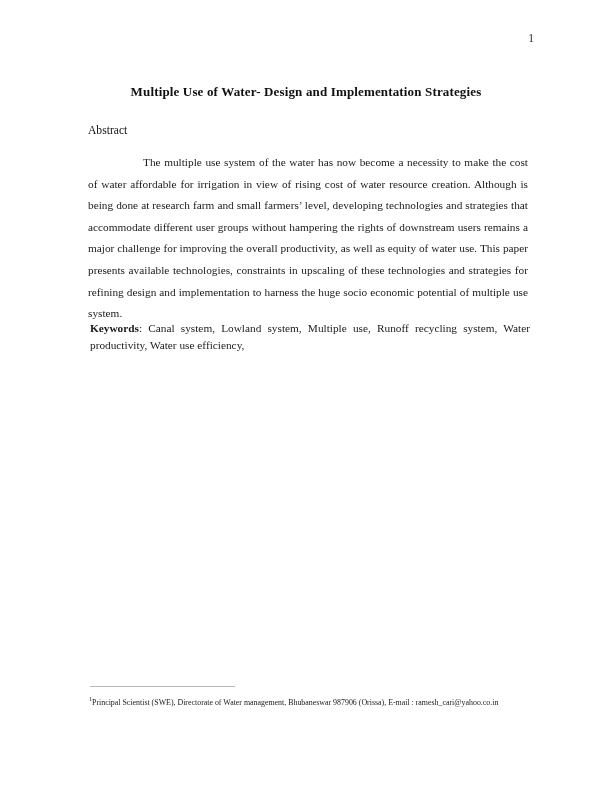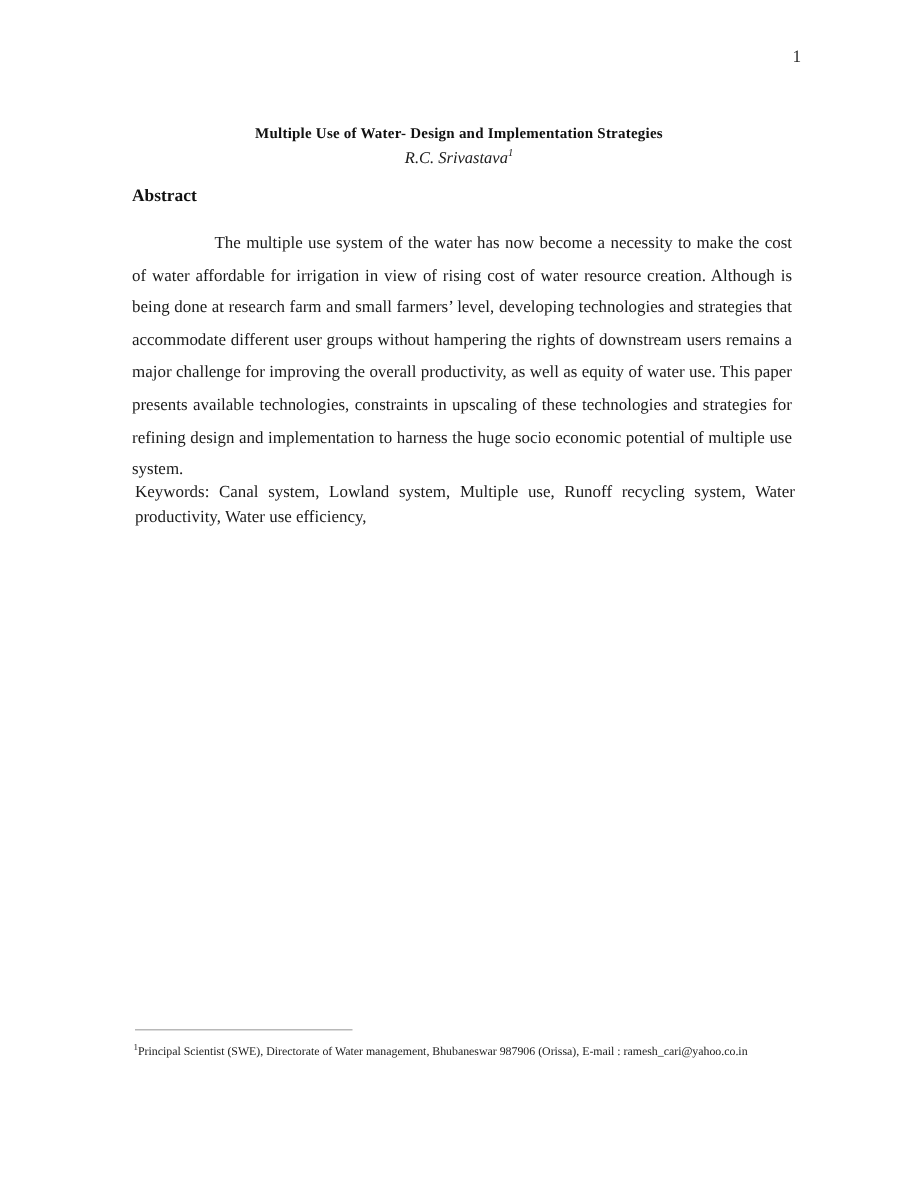--- a/index.html
+++ b/index.html
@@ -32,21 +32,21 @@
 
   
   .title-block {
     position: absolute;
     top: 84px;
     left: 78px;
     width: 456px;
     text-align: center;
   }
   .doc-title {
-    font-size: 10px;
+    font-size: 13px;
     font-weight: bold;
     letter-spacing: 0.15px;
     line-height: 1.25;
     color: #111111;
     margin: 0;
     white-space: nowrap;
   }
   .doc-author {
     font-size: 11px;
     font-style: italic;
@@ -59,21 +59,21 @@
     vertical-align: super;
     font-style: italic;
   }
 
   
   .abstract-heading {
     position: absolute;
     top: 124px;
     left: 88px;
     font-size: 11.6px;
-    font-weight: bold;
+    font-weight: normal;
     color: #111111;
     line-height: 1.2;
   }
 
   
   .abstract-body {
     position: absolute;
     top: 152px;
     left: 88px;
     width: 440px;
@@ -93,21 +93,21 @@
     top: 320px;
     left: 90px;
     width: 440px;
     font-size: 11.3px;
     line-height: 17px;
     text-align: justify;
     color: #1a1a1a;
     margin: 0;
   }
   .keywords-label {
-    font-weight: normal;
+    font-weight: bold;
   }
   .keywords-sep {
     font-weight: normal;
   }
 
   
   .footnote-rule {
     position: absolute;
     top: 686px;
     left: 90px;
@@ -135,21 +135,20 @@
 </style>
 </head>
 <body>
 
 <div class="page">
 
   <div class="page-number">1</div>
 
   <div class="title-block">
     <h1 class="doc-title">Multiple Use of Water- Design and Implementation Strategies</h1>
-    <p class="doc-author"><span>R.C. Srivastava</span><span class="fn-marker">1</span></p>
   </div>
 
   <div class="abstract-heading">Abstract</div>
 
   <p class="abstract-body">The multiple use system of the water has now become a necessity to make the cost of water affordable for irrigation in view of rising cost of water resource creation. Although is being done at research farm and small farmers’ level, developing technologies and strategies that accommodate different user groups without hampering the rights of downstream users remains a major challenge for improving the overall productivity, as well as equity of water use.  This paper presents available technologies, constraints in upscaling of these technologies and strategies for refining design and implementation to harness the huge socio economic potential of multiple use system.</p>
 
   <p class="keywords"><span class="keywords-label">Keywords</span><span class="keywords-sep">: </span><span>Canal system, Lowland system, Multiple use, Runoff recycling system, Water productivity, Water use efficiency,</span></p>
 
   <hr class="footnote-rule">
 

